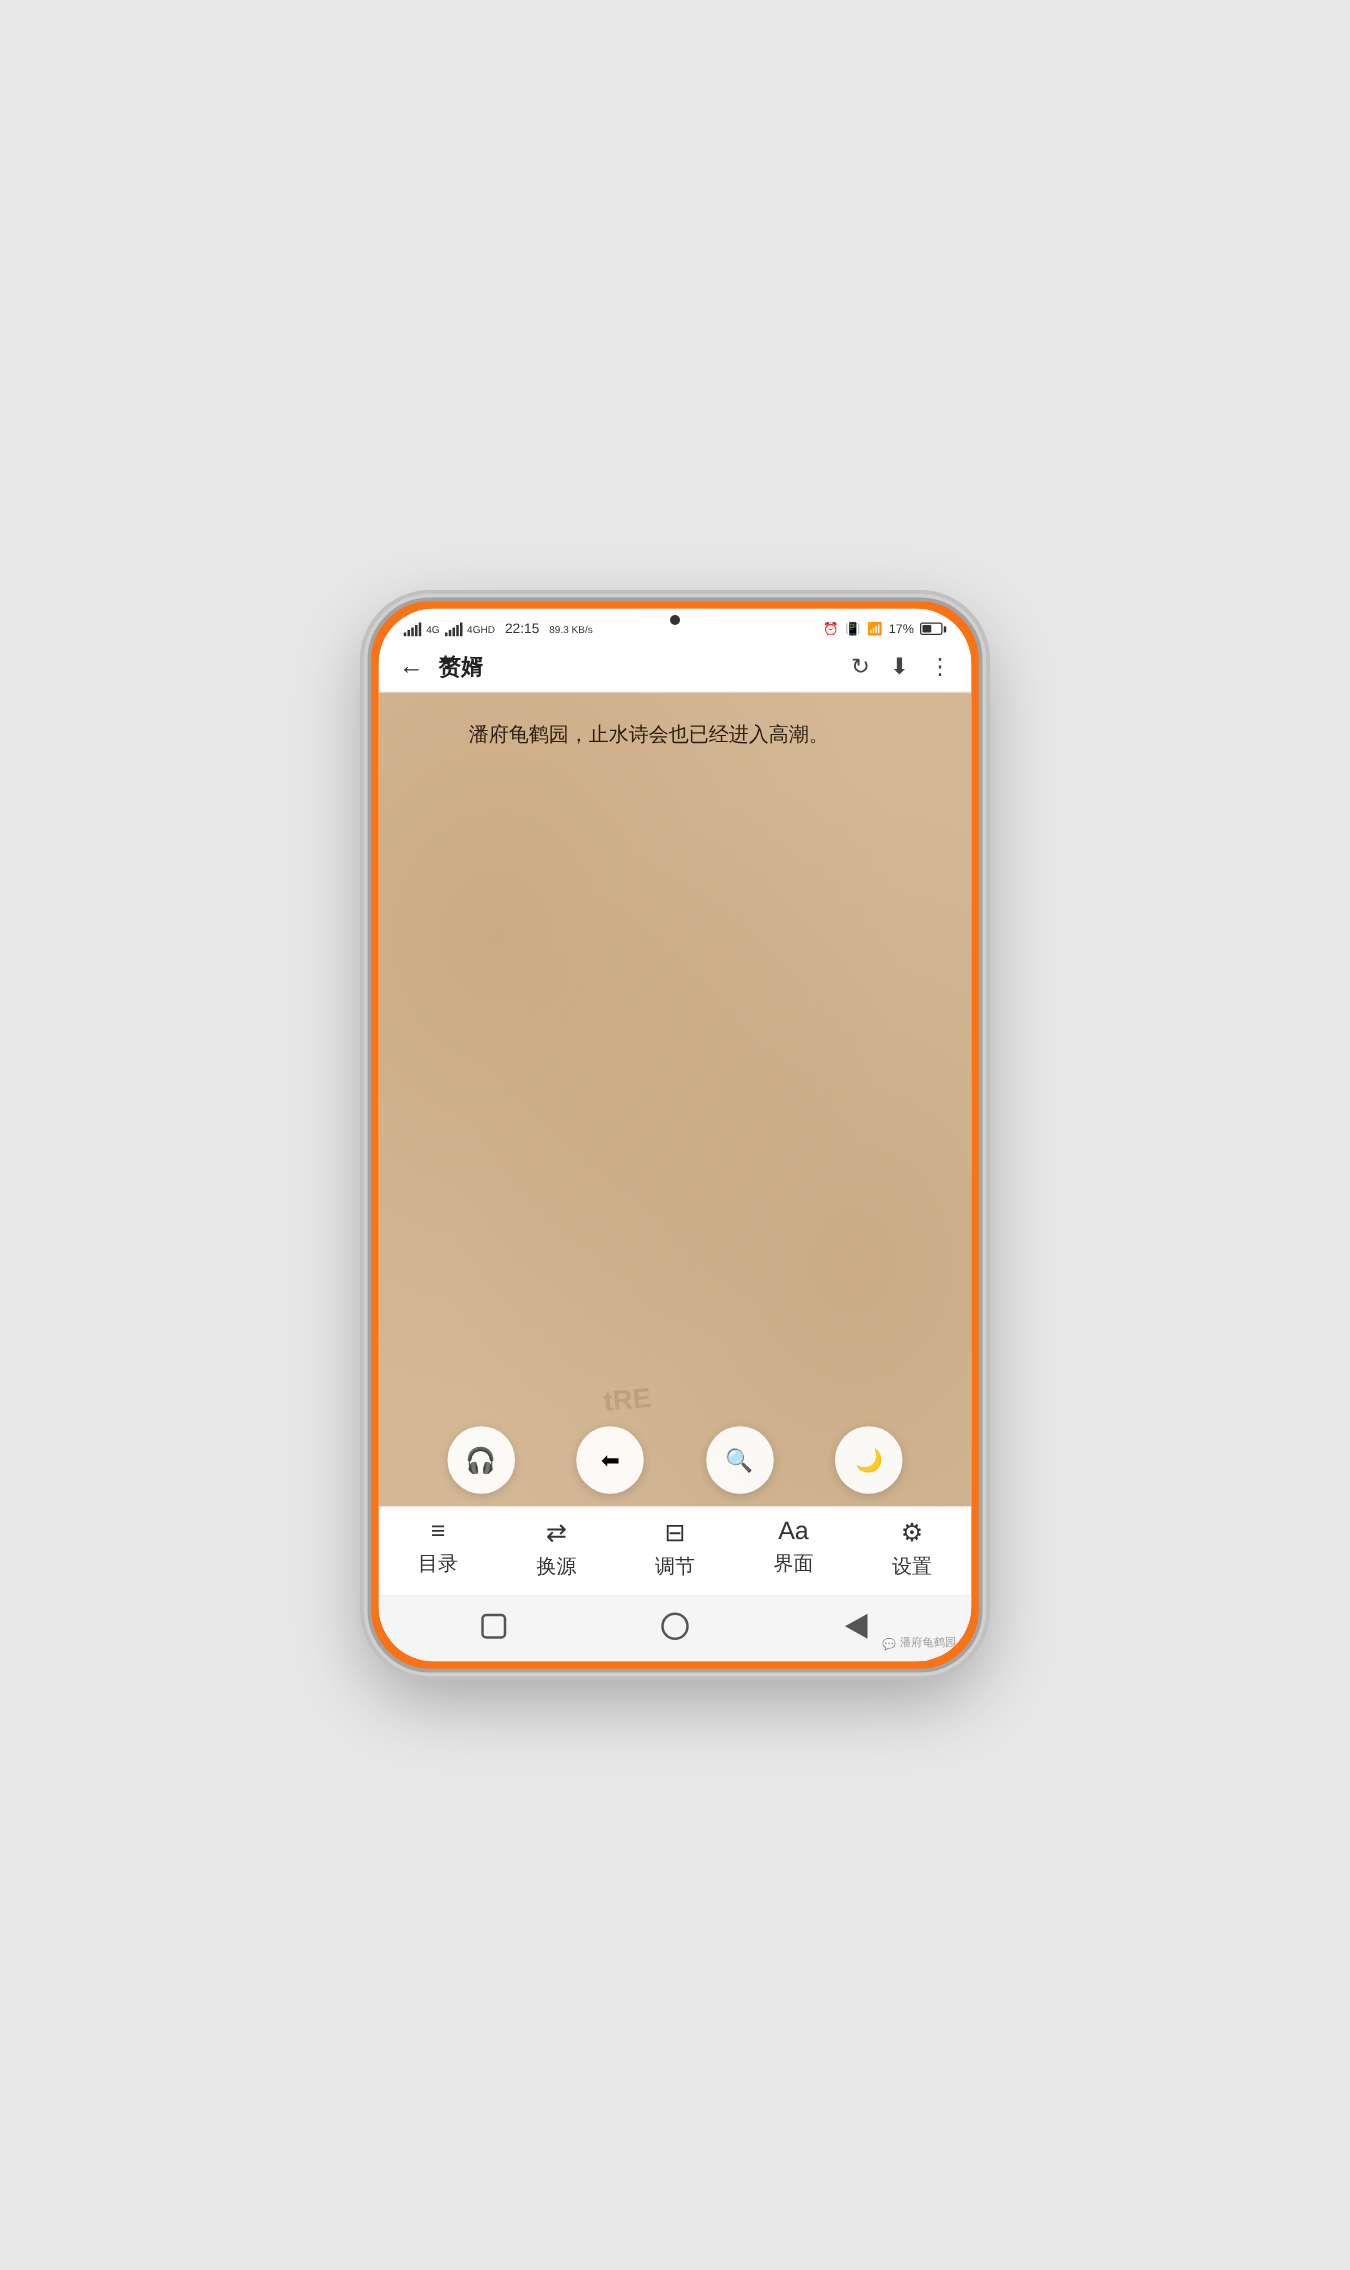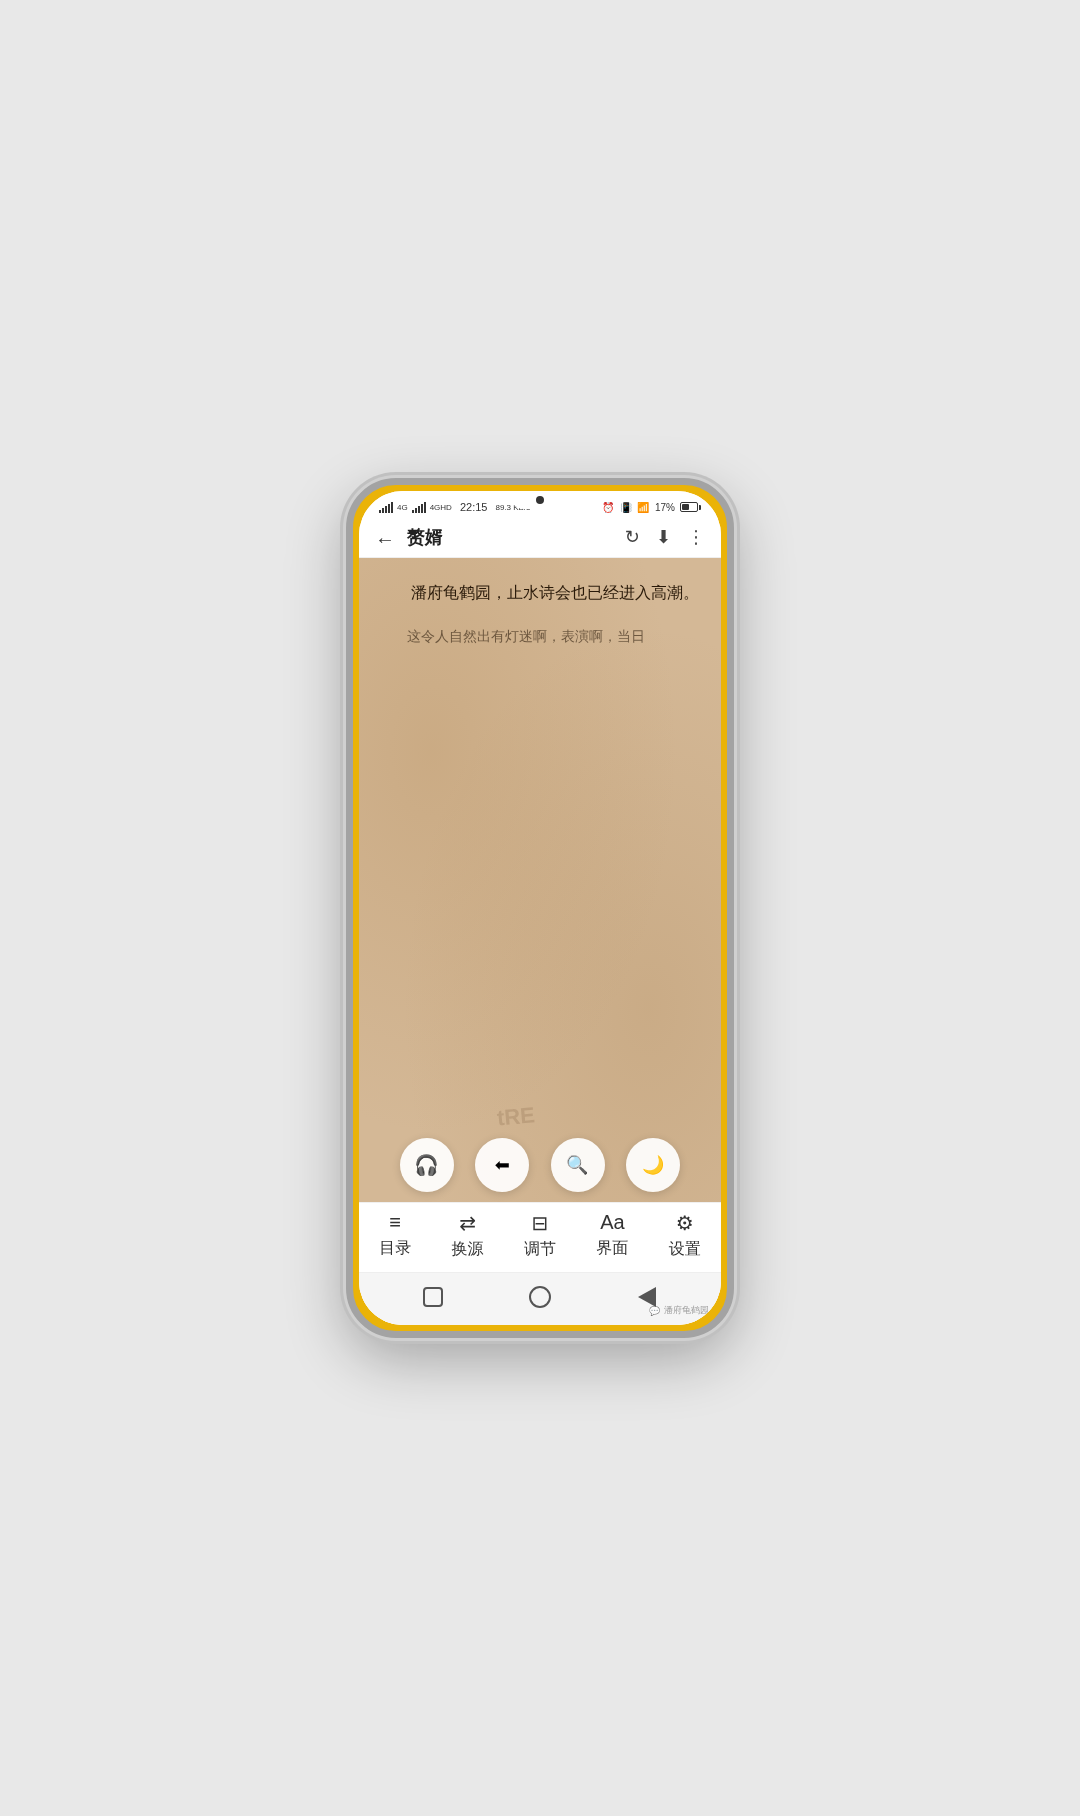--- a/index.html
+++ b/index.html
@@ -5,28 +5,28 @@
     * { margin: 0; padding: 0; box-sizing: border-box; }
     body {
       background: #e8e8e8;
       display: flex;
       justify-content: center;
       align-items: center;
       min-height: 100vh;
       font-family: sans-serif;
     }
     .phone-frame {
-      width: 388px;
+      width: 492px;
       height: 860px;
-      background: #eab308;
+      background: #f97316;
       border-radius: 50px;
       box-shadow: 0 0 0 3px #d0d0d0, 0 0 0 6px #c0c0c0, 0 20px 60px rgba(0,0,0,0.3);
       position: relative;
       overflow: hidden;
-      border: 7px solid #a3a3a3;
+      border: 3px solid #a3a3a3;
     }
     .phone-inner {
       position: absolute;
       top: 6px; left: 6px; right: 6px; bottom: 6px;
       background: #fff;
       border-radius: 44px;
       overflow: hidden;
       display: flex;
       flex-direction: column;
     }
@@ -111,21 +111,21 @@
       background-image: 
         radial-gradient(ellipse at 20% 30%, rgba(180,140,90,0.3) 0%, transparent 60%),
         radial-gradient(ellipse at 80% 70%, rgba(160,120,70,0.2) 0%, transparent 60%);
       overflow: hidden;
       position: relative;
       display: flex;
       flex-direction: column;
     }
     .reading-text {
       flex: 1;
-      padding: 20px 20px;
+      padding: 20px 40px;
       font-size: 16px;
       line-height: 1.9;
       color: #2a1a0a;
       font-family: 'SimSun', 'STSong', serif;
       overflow: hidden;
     }
     .reading-text p {
       margin-bottom: 16px;
       text-indent: 2em;
     }
@@ -361,21 +361,20 @@
       <div class="nav-icons">
         <span class="nav-icon">↻</span>
         <span class="nav-icon">⬇</span>
         <span class="nav-icon">⋮</span>
       </div>
     </div>
 
     <div class="reading-area">
       <div class="reading-text">
         <p>潘府龟鹤园，止水诗会也已经进入高潮。</p>
-        <p style="opacity:0.6;font-size:14px">这令人自然出有灯迷啊，表演啊，当日</p>
       </div>
 
       <div class="tre-text">tRE</div>
 
       <div class="floating-buttons">
         <div class="float-btn">
           <span>🎧</span>
         </div>
         <div class="float-btn">
           <span style="font-size:18px">⬅</span>

